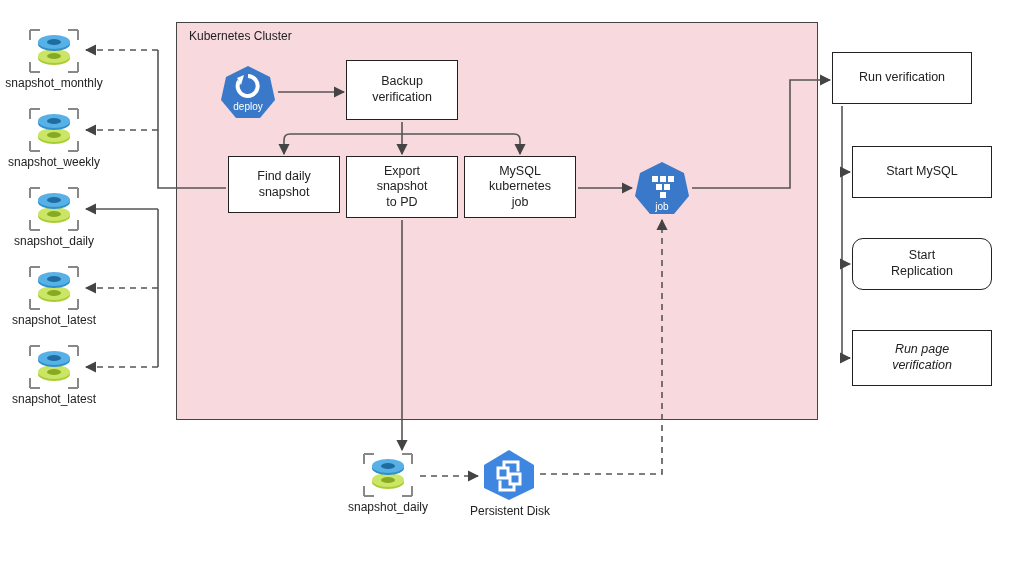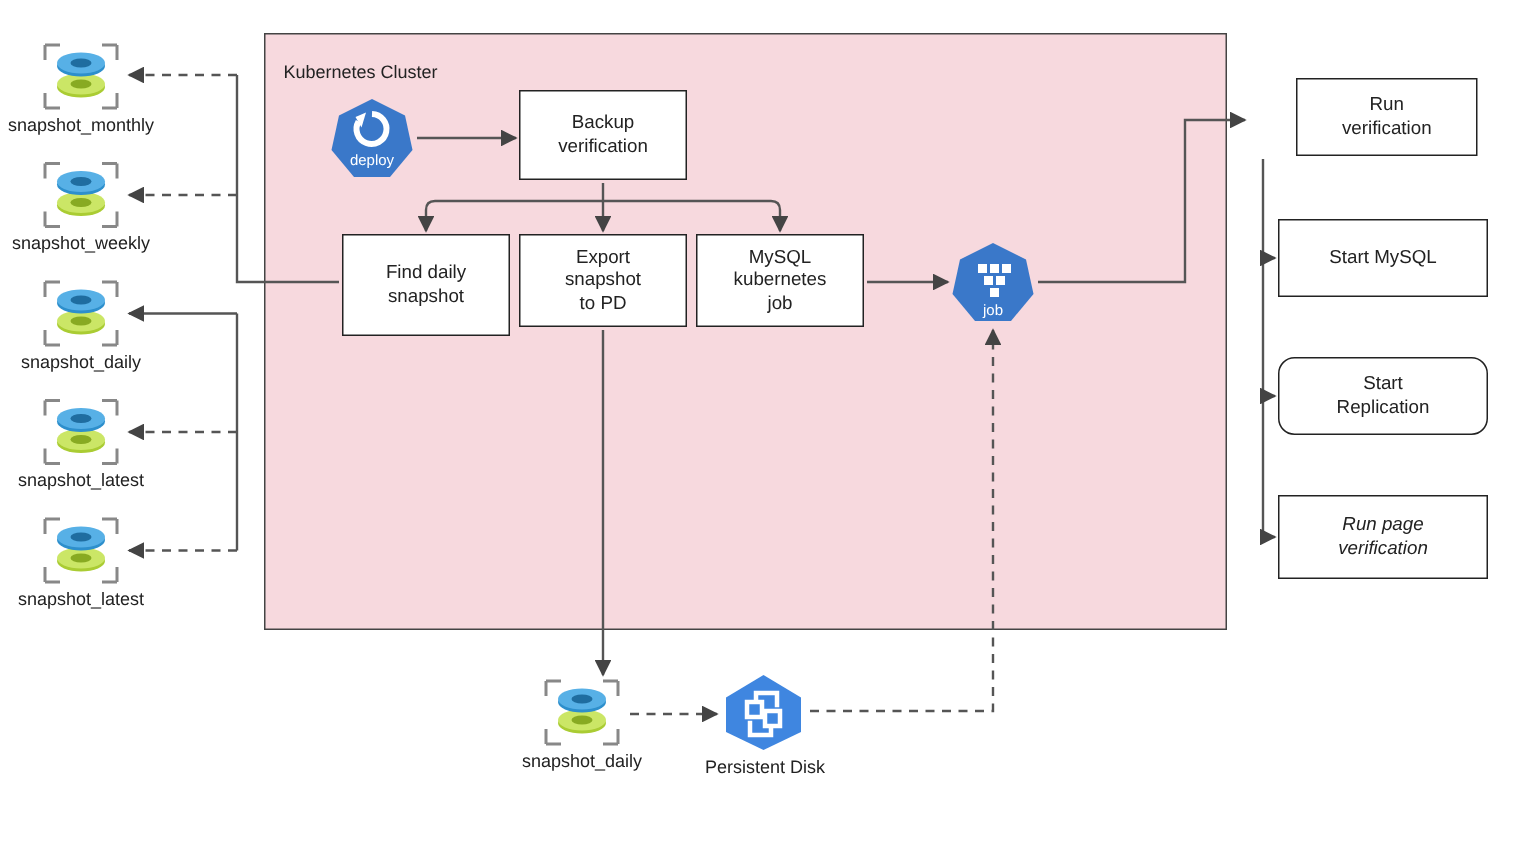--- a/index.html
+++ b/index.html
@@ -14,21 +14,20 @@
   }
   .cluster {
     position: absolute;
     background: #f7d9de;
     border: 1px solid #444;
   }
   .cluster-title {
     position: absolute;
     top: 6px; left: 12px;
     font-size: 12px;
-    margin-top: 12px;
   }
   .box {
     position: absolute;
     background: #fff;
     border: 1px solid #222;
     display: flex;
     align-items: center;
     justify-content: center;
     text-align: center;
     padding: 4px 24px;
@@ -83,40 +82,40 @@
 
 <svg style="position:absolute; left:220px; top:64px;" width="56" height="58" viewBox="0 0 56 58">
   <polygon points="28,2 50,13 55,36 40,54 16,54 1,36 6,13" fill="#3a78c9"></polygon>
   <path d="M28 12 a10 10 0 1 1 -9 5" fill="none" stroke="#fff" stroke-width="4"></path>
   <polygon points="17,14 24,11 21,21" fill="#fff"></polygon>
   <text x="28" y="46" text-anchor="middle" fill="#fff" font-size="10">deploy</text>
 </svg>
 
 <div class="box" style="left:346px; top:60px; width:112px; height:60px;">Backup verification</div>
 
-<div class="box" style="left:228px; top:156px; width:112px; height:68px;">Find daily snapshot</div>
+<div class="box" style="left:228px; top:156px; width:112px; height:57px;">Find daily snapshot</div>
 
 <div class="box" style="left:346px; top:156px; width:112px; height:62px;">Export snapshot to PD</div>
 
 <div class="box" style="left:464px; top:156px; width:112px; height:62px;">MySQL kubernetes job</div>
 
 <svg style="position:absolute; left:634px; top:160px;" width="56" height="58" viewBox="0 0 56 58">
   <polygon points="28,2 50,13 55,36 40,54 16,54 1,36 6,13" fill="#3a78c9"></polygon>
   <g fill="#fff">
     <rect x="18" y="16" width="6" height="6"></rect>
       <rect x="26" y="16" width="6" height="6"></rect>
       <rect x="34" y="16" width="6" height="6"></rect>
     <rect x="22" y="24" width="6" height="6"></rect>
       <rect x="30" y="24" width="6" height="6"></rect>
     <rect x="26" y="32" width="6" height="6"></rect>
   </g>
   <text x="28" y="50" text-anchor="middle" fill="#fff" font-size="10">job</text>
 </svg>
 
-<div class="box" style="left:864px; top:52px; width:121px; height:52px;">Run verification</div>
+<div class="box" style="left:832px; top:52px; width:140px; height:52px;">Run verification</div>
 
 <div class="box" style="left:852px; top:146px; width:140px; height:52px;">Start MySQL</div>
 
 <div class="box" style="left:852px; top:238px; width:140px; height:52px;border-radius:11px;">Start Replication</div>
 
 <div class="box" style="left:852px; top:330px; width:140px; height:56px;font-style:italic;">Run page verification</div>
 
 <svg style="position:absolute; left:360px; top:452px;" width="56" height="46">
   <use href="#snapGlyph"></use>
 </svg>

